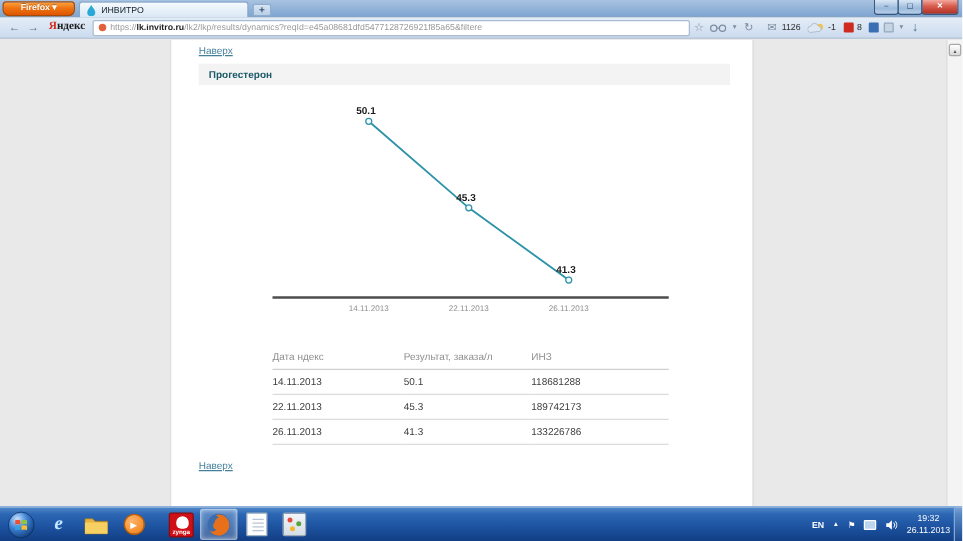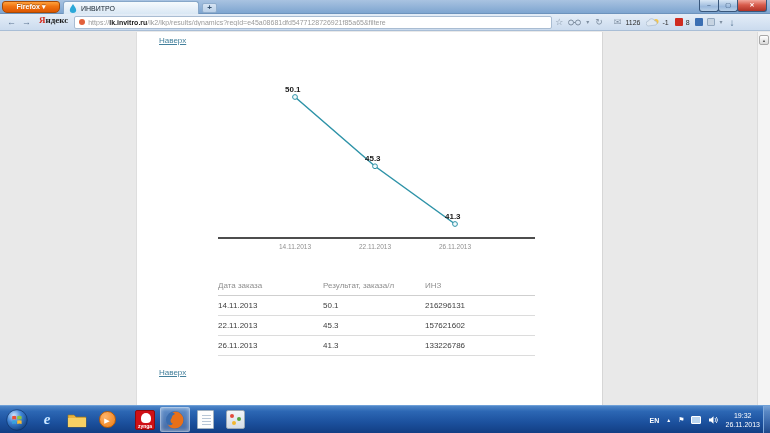--- a/index.html
+++ b/index.html
@@ -149,20 +149,23 @@
     <span class="counter">8</span>
     <span class="sq blue" style="margin-left:5px;"></span>
     <span class="sq gray"></span>
     <span class="nav-ico small">▾</span>
     <span class="dl-arrow">↓</span>
   </div>
 
   <div class="viewport">
     <div class="content">
       <a class="page-link link-top">Наверх</a>
+      <div class="section-header">
+        <span>Прогестерон</span>
+      </div>
 
       <div class="chart-wrap">
         <svg width="350" height="182" viewBox="0 0 350 182">
             <polyline points="98,20 178,89.2727272727273 258,147" fill="none" stroke="#2e93a8" stroke-width="1.5"></polyline>
             <line x1="21" y1="161" x2="338" y2="161" stroke="#4d4d4d" stroke-width="2"></line>
             <circle cx="98" cy="20" r="2.4" fill="#f2fafc" stroke="#2e93a8"></circle>
             <text x="88" y="14.5" class="pt-label">50.1</text>
             <text x="98" y="172" class="tick-label" text-anchor="middle">14.11.2013</text>
             <circle cx="178" cy="89.2727272727273" r="2.4" fill="#f2fafc" stroke="#2e93a8"></circle>
             <text x="168" y="83.7727272727273" class="pt-label">45.3</text>
@@ -174,35 +177,35 @@
       </div>
 
       <table class="results">
         <colgroup>
             <col class="col1">
             <col class="col2">
             <col class="col3">
           </colgroup>
         <thead>
             <tr>
-              <th>Дата заказа</th>
+              <th>Дата ндекс</th>
               <th>Результат, заказа/л</th>
               <th>ИНЗ</th>
             </tr>
           </thead>
         <tbody>
             <tr>
               <td>14.11.2013</td>
               <td>50.1</td>
-              <td>216296131</td>
+              <td>118681288</td>
             </tr>
             <tr>
               <td>22.11.2013</td>
               <td>45.3</td>
-              <td>157621602</td>
+              <td>189742173</td>
             </tr>
             <tr>
               <td>26.11.2013</td>
               <td>41.3</td>
               <td>133226786</td>
             </tr>
           </tbody>
       </table>
 
       <a class="page-link link-bottom">Наверх</a>

